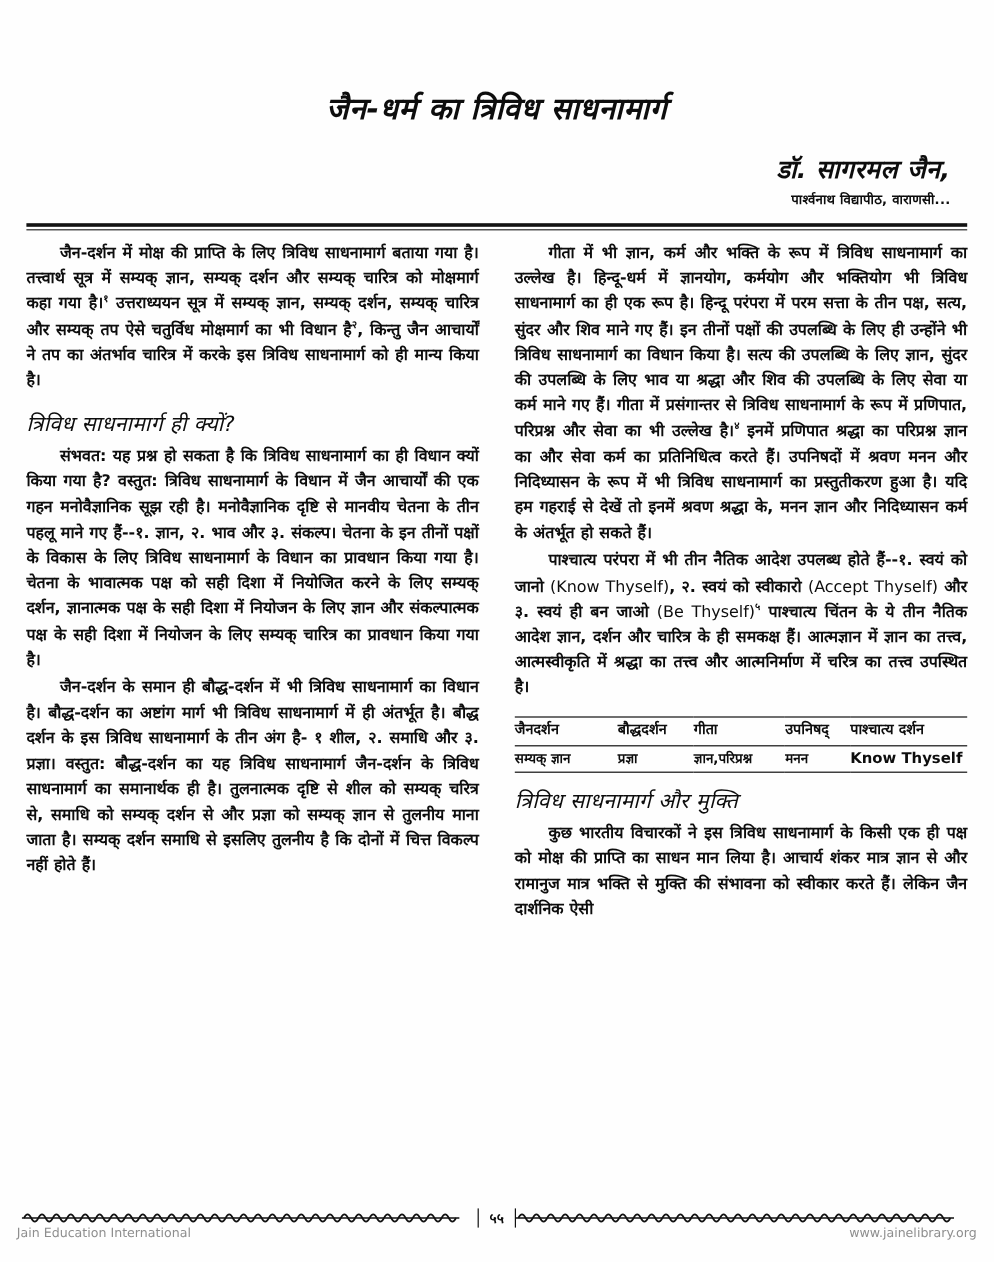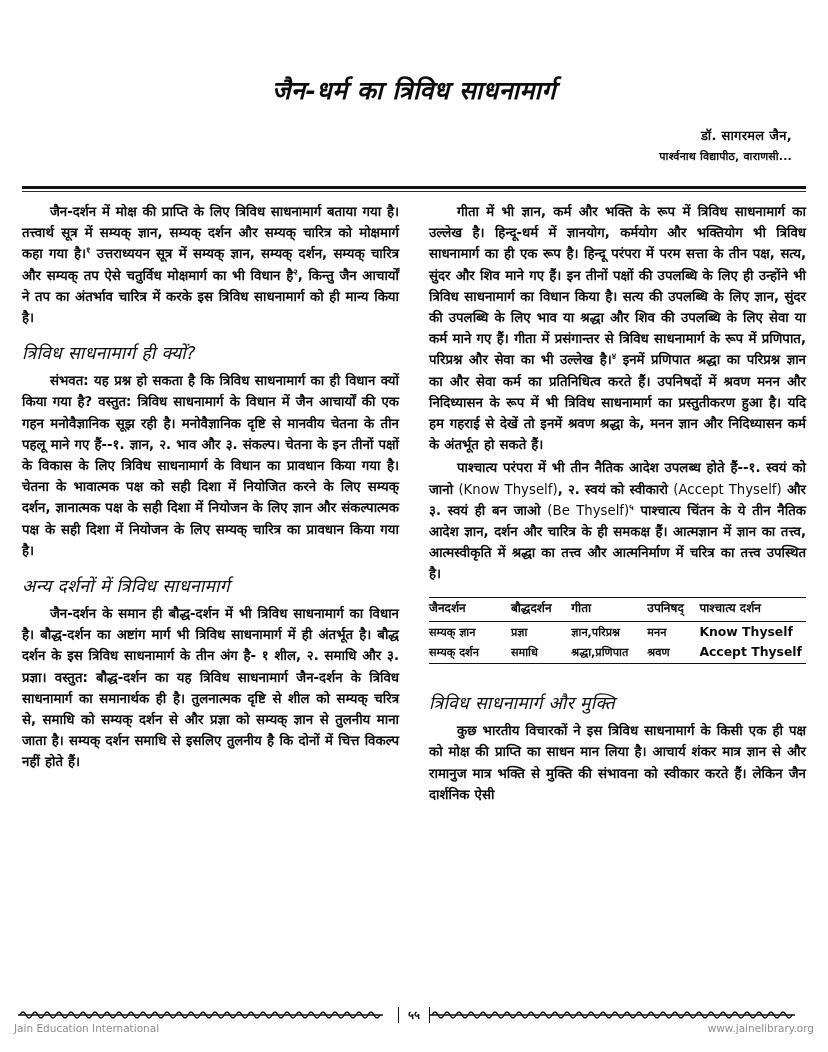--- a/index.html
+++ b/index.html
@@ -34,23 +34,24 @@
     letter-spacing: 0.5px;
     font-family: "DejaVu Sans", "Liberation Sans", sans-serif;
   }
   .author-block {
     position: absolute;
     top: 126px;
     right: 36px;
     text-align: right;
   }
   .author-name {
-    font-size: 13px;
+    font-size: 21px;
     font-weight: bold;
     letter-spacing: 0.3px;
+    font-style: italic;
   }
   .author-affil {
     font-size: 11px;
     font-weight: bold;
     margin-top: 4px;
     letter-spacing: 0.2px;
   }
   .rule-thick {
     position: absolute;
     top: 186px;
@@ -95,21 +96,21 @@
   .para + .para { margin-top: 2px; }
   .indent { text-indent: 28px; }
 
   .section-head {
     font-size: 17.5px;
     font-weight: normal;
     font-style: italic;
     margin: 12px 0 6px 0;
     letter-spacing: 0.3px;
   }
-  .section-head.tight { margin-top: 26px; }
+  .section-head.tight { margin-top: 10px; }
 
   sup.fn {
     font-size: 8.5px;
     vertical-align: super;
     line-height: 0;
     font-weight: bold;
   }
   .latin {
     font-family: "DejaVu Sans", "Liberation Sans", sans-serif;
     font-weight: 500;
@@ -214,21 +215,20 @@
   <div class="columns">
 
     <div class="col">
 
       <div class="para indent"><span>जैन-दर्शन में मोक्ष की प्राप्ति के लिए त्रिविध साधनामार्ग बताया गया है। तत्त्वार्थ सूत्र में सम्यक् ज्ञान, सम्यक् दर्शन और सम्यक् चारित्र को मोक्षमार्ग कहा गया है।</span><sup class="fn">१</sup><span> उत्तराध्ययन  सूत्र में सम्यक् ज्ञान, सम्यक् दर्शन, सम्यक् चारित्र और सम्यक् तप ऐसे चतुर्विध मोक्षमार्ग का भी विधान है</span><sup class="fn">२</sup><span>, किन्तु जैन आचार्यों ने तप का अंतर्भाव चारित्र में करके  इस त्रिविध साधनामार्ग को ही मान्य किया है।</span></div>
 
       <div class="section-head">त्रिविध साधनामार्ग ही क्यों?</div>
 
       <div class="para indent">संभवत: यह प्रश्न हो सकता है कि त्रिविध साधनामार्ग का ही विधान क्यों किया गया है?  वस्तुत: त्रिविध साधनामार्ग के विधान में जैन आचार्यों की एक गहन मनोवैज्ञानिक सूझ रही है। मनोवैज्ञानिक दृष्टि से मानवीय चेतना के तीन पहलू माने गए हैं--१. ज्ञान, २. भाव  और ३. संकल्प। चेतना के इन तीनों पक्षों के विकास के लिए त्रिविध साधनामार्ग के  विधान का प्रावधान किया गया है। चेतना के भावात्मक पक्ष को सही दिशा में नियोजित  करने के लिए सम्यक् दर्शन, ज्ञानात्मक पक्ष के सही दिशा में नियोजन के लिए ज्ञान और  संकल्पात्मक पक्ष के सही दिशा में नियोजन के लिए सम्यक् चारित्र का प्रावधान किया  गया है।</div>
 
-      <div class="section-head">अन्य दर्शनों में त्रिविध साधनामार्ग</div>
 
       <div class="para indent">जैन-दर्शन के समान ही बौद्ध-दर्शन में भी त्रिविध साधनामार्ग का विधान है। बौद्ध-दर्शन का अष्टांग मार्ग भी त्रिविध साधनामार्ग में ही अंतर्भूत है। बौद्ध दर्शन के इस त्रिविध  साधनामार्ग के तीन अंग है- १ शील, २. समाधि और ३. प्रज्ञा। वस्तुत: बौद्ध-दर्शन का यह त्रिविध साधनामार्ग जैन-दर्शन के त्रिविध साधनामार्ग का समानार्थक ही है। तुलनात्मक दृष्टि से शील को सम्यक् चरित्र से, समाधि को सम्यक् दर्शन से और प्रज्ञा को  सम्यक् ज्ञान से तुलनीय माना जाता है। सम्यक् दर्शन समाधि से इसलिए तुलनीय है कि दोनों में चित्त विकल्प नहीं होते हैं।</div>
     </div>
 
     <div class="col">
 
       <div class="para indent"><span>गीता में भी ज्ञान, कर्म और भक्ति के रूप में त्रिविध साधनामार्ग का उल्लेख है। हिन्दू-धर्म  में ज्ञानयोग, कर्मयोग और भक्तियोग भी त्रिविध साधनामार्ग का ही एक रूप है। हिन्दू परंपरा में परम सत्ता के तीन पक्ष, सत्य, सुंदर और शिव माने गए हैं। इन तीनों पक्षों की  उपलब्धि के लिए ही उन्होंने भी त्रिविध साधनामार्ग का विधान किया है। सत्य की उपलब्धि  के लिए ज्ञान, सुंदर की उपलब्धि के लिए भाव या श्रद्धा और शिव की उपलब्धि के लिए  सेवा या कर्म माने गए हैं। गीता में प्रसंगान्तर से त्रिविध साधनामार्ग के रूप में प्रणिपात,  परिप्रश्न और सेवा का भी उल्लेख है।</span><sup class="fn">४</sup><span> इनमें प्रणिपात श्रद्धा का परिप्रश्न ज्ञान का और  सेवा कर्म का प्रतिनिधित्व करते हैं। उपनिषदों में श्रवण मनन और निदिध्यासन के रूप में  भी त्रिविध साधनामार्ग का प्रस्तुतीकरण हुआ है। यदि हम गहराई से देखें तो इनमें श्रवण  श्रद्धा के, मनन ज्ञान और निदिध्यासन कर्म के अंतर्भूत हो सकते हैं।</span></div>
 
       <div class="para indent"><span>पाश्चात्य परंपरा में भी तीन नैतिक आदेश उपलब्ध होते हैं--१. स्वयं को जानो </span><span class="latin">(Know Thyself)</span><span>, २. स्वयं को स्वीकारो </span><span class="latin">(Accept Thyself)</span><span> और ३. स्वयं ही बन जाओ  </span><span class="latin">(Be Thyself)</span><sup class="fn">५</sup><span> पाश्चात्य चिंतन के ये तीन नैतिक आदेश ज्ञान, दर्शन और चारित्र के ही समकक्ष हैं। आत्मज्ञान में ज्ञान का तत्त्व, आत्मस्वीकृति में श्रद्धा का तत्त्व और आत्मनिर्माण में चरित्र का तत्त्व उपस्थित है।</span></div>
 
@@ -242,27 +242,20 @@
             <th class="c5">पाश्चात्य दर्शन</th>
           </tr>
         </thead>
         <tbody>
           <tr>
             <td>सम्यक् ज्ञान</td>
             <td>प्रज्ञा</td>
             <td>ज्ञान,परिप्रश्न</td>
             <td>मनन</td>
             <td class="eng">Know Thyself</td>
-          </tr>
-          <tr>
-            <td>सम्यक् दर्शन</td>
-            <td>समाधि</td>
-            <td>श्रद्धा,प्रणिपात</td>
-            <td>श्रवण</td>
-            <td class="eng">Accept Thyself</td>
           </tr>
         </tbody>
       </table>
 
       <div class="section-head tight">त्रिविध साधनामार्ग और मुक्ति</div>
 
       <div class="para indent">कुछ भारतीय विचारकों ने इस त्रिविध साधनामार्ग के किसी एक ही पक्ष को मोक्ष की  प्राप्ति का साधन मान लिया है। आचार्य शंकर मात्र ज्ञान से और रामानुज मात्र भक्ति से  मुक्ति की संभावना को स्वीकार करते हैं। लेकिन जैन दार्शनिक ऐसी</div>
     </div>
   </div>
 

